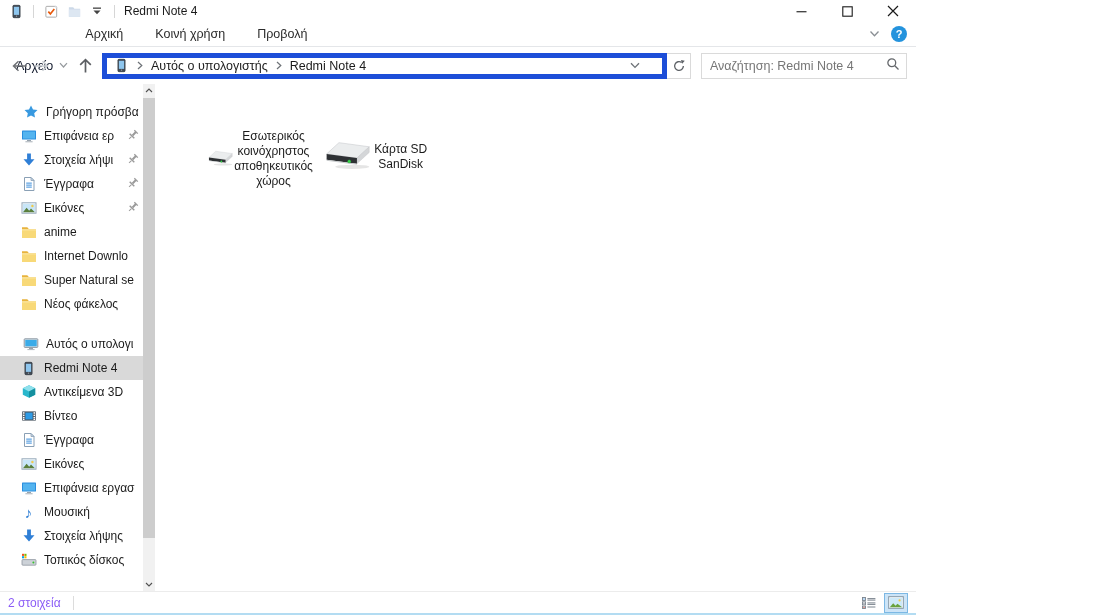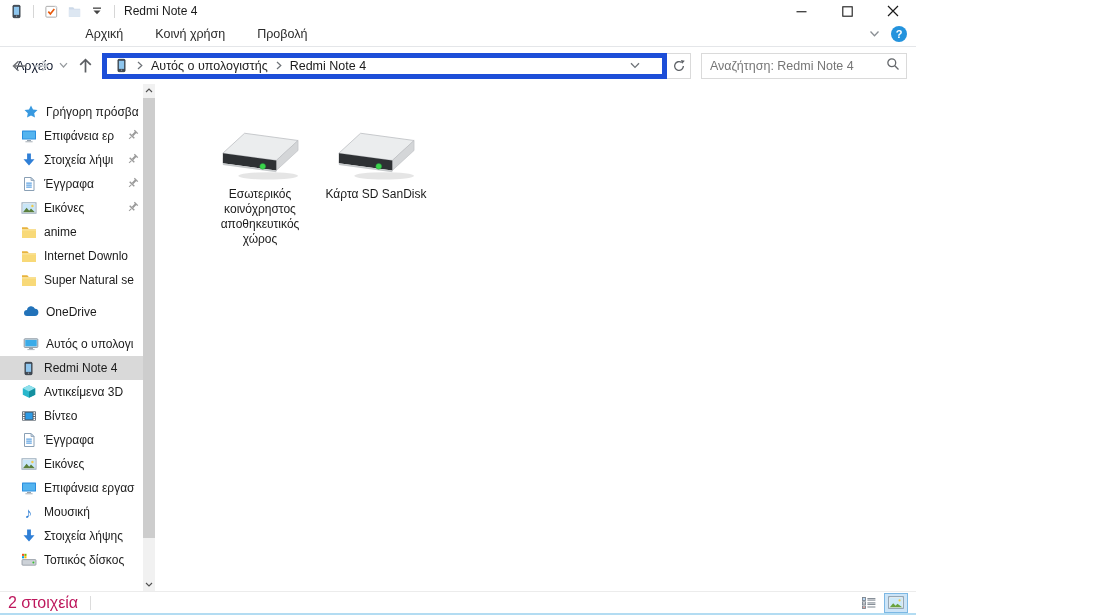--- a/index.html
+++ b/index.html
@@ -52,27 +52,27 @@
   .sicon { width:17px; height:16px; margin-right:7px; flex:none; display:flex; align-items:center; justify-content:center; }
   .slabel { white-space:nowrap; overflow:hidden; flex:1; font-size:12px; }
   .pin { position:absolute; right:4px; top:5px; width:13px; height:13px; }
   .group-gap { height:8px; }
   .side-scrollbar { position:absolute; right:0; top:0; bottom:0; width:12px; background:#f1f1f1; }
   .sb-arrow { position:absolute; left:0; width:12px; height:13px; display:flex; align-items:center; justify-content:center; }
   .sb-arrow.up { top:0; } .sb-arrow.down { bottom:0; }
   .sb-thumb { position:absolute; left:0; top:14px; width:12px; height:440px; background:#cdcdcd; }
 
   .content { flex:1; padding:42px 0 0 16px; display:flex; align-items:flex-start; }
-  .tile { width:106px; margin-right:10px; display:flex; flex-direction:column; align-items:center; cursor:default; }
+  .tile { width:106px; margin-right:10px; display:flex; align-items:center; cursor:default; }
   .tile-icon { width:88px; height:58px; }
   .tile-label { text-align:center; font-size:12px; line-height:15px; margin-top:3px; max-width:102px; }
 
   
   .statusbar { height:22px; flex:none; display:flex; align-items:center; padding:0 8px; border-top:1px solid #eceyece; border-top:1px solid #ececec; }
-  .status-count { font-size:16px; color:#be185d; white-space:nowrap; }
+  .status-count { font-size:12px; color:#8b5cf6; white-space:nowrap; }
   .status-sep { width:1px; height:14px; background:#dcdcdc; margin-left:12px; }
   .view-buttons { margin-left:auto; display:flex; align-items:center; gap:3px; }
   .view-btn { width:24px; height:20px; display:flex; align-items:center; justify-content:center; border:1px solid transparent; }
   .view-btn.active { background:#cce4f7; border:1px solid #7cb8e4; }
   .window-bottom { height:2px; background:#b3dcf2; flex:none; }
 
   .music-glyph { font-size:15px; color:#2b7cd4; line-height:1; }
 </style>
 </head>
 <body>
@@ -328,31 +328,33 @@
         <span class="sicon">
             <svg width="16" height="16" viewBox="0 0 16 16">
               <path d="M1 3.2h5.3l1.5 1.8H15v9H1z" fill="#e8b33d"></path>
               <path d="M1 5.8h14v8.2H1z" fill="#f8d978"></path>
               <path d="M1 5.2h14v1.2H1z" fill="#fce9a8"></path>
             </svg>
           </span>
         <span class="slabel">Super Natural se</span>
       </div>
 
+      <div class="srow">
+        <span class="sicon">
+            <svg width="16" height="16" viewBox="0 0 16 16">
+              <path d="M1 3.2h5.3l1.5 1.8H15v9H1z" fill="#e8b33d"></path>
+              <path d="M1 5.8h14v8.2H1z" fill="#f8d978"></path>
+              <path d="M1 5.2h14v1.2H1z" fill="#fce9a8"></path>
+            </svg>
+          </span>
+        <span class="slabel">Νέος φάκελος</span>
+      </div>
 
       <div class="group-gap"></div>
 
-      <div class="srow lvl0">
-        <span class="sicon">
-            <svg width="16" height="16" viewBox="0 0 16 16">
-              <path d="M4 12a3 3 0 0 1 0-6 4.2 4.2 0 0 1 8-1.2 3.1 3.1 0 0 1-.4 7.2z" fill="#2272b9"></path>
-            </svg>
-          </span>
-        <span class="slabel">OneDrive</span>
-      </div>
 
       <div class="group-gap"></div>
 
       <div class="srow lvl0">
         <span class="sicon">
             <svg width="16" height="16" viewBox="0 0 16 16">
               <rect x="1.2" y="2.8" width="13.6" height="8.6" rx="0.7" fill="#d7dee4" stroke="#84919c" stroke-width="0.9"></rect>
               <rect x="2.3" y="3.9" width="11.4" height="6.4" fill="#3aabe8"></rect>
               <rect x="6" y="11.8" width="4" height="1.1" fill="#8f9aa3"></rect>
               <rect x="4.4" y="13" width="7.2" height="1.1" fill="#b4bcc3"></rect>

